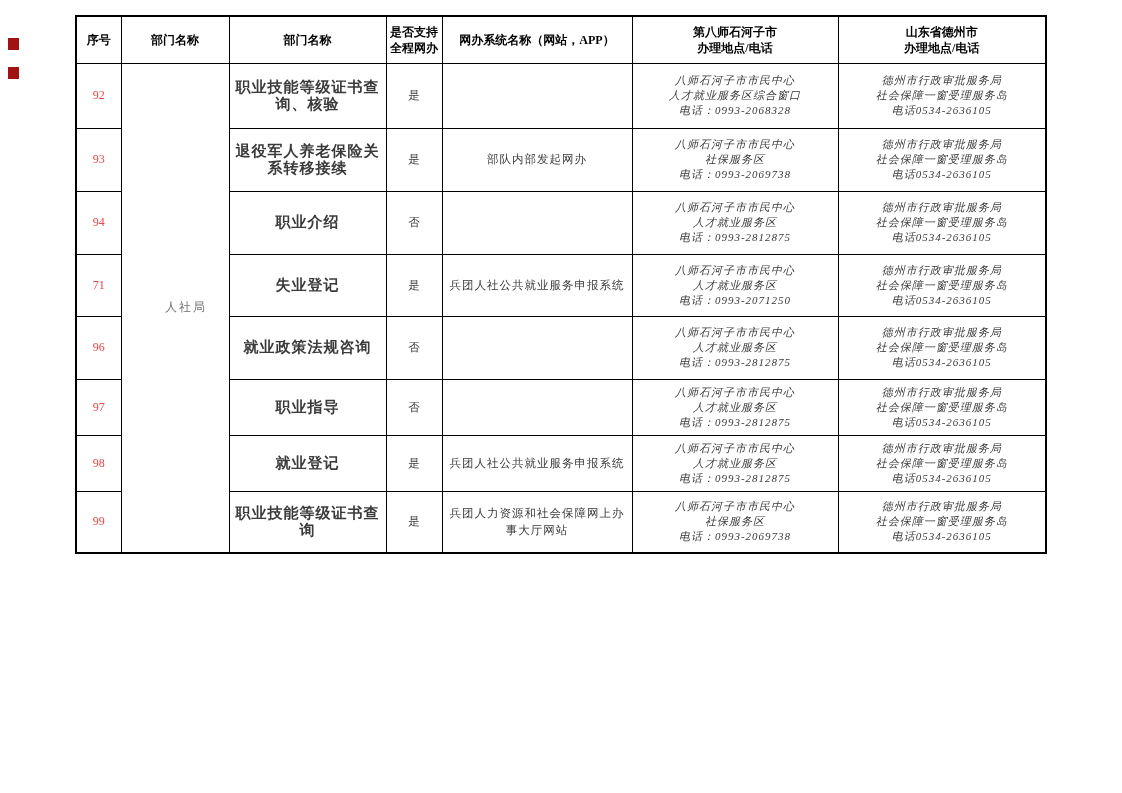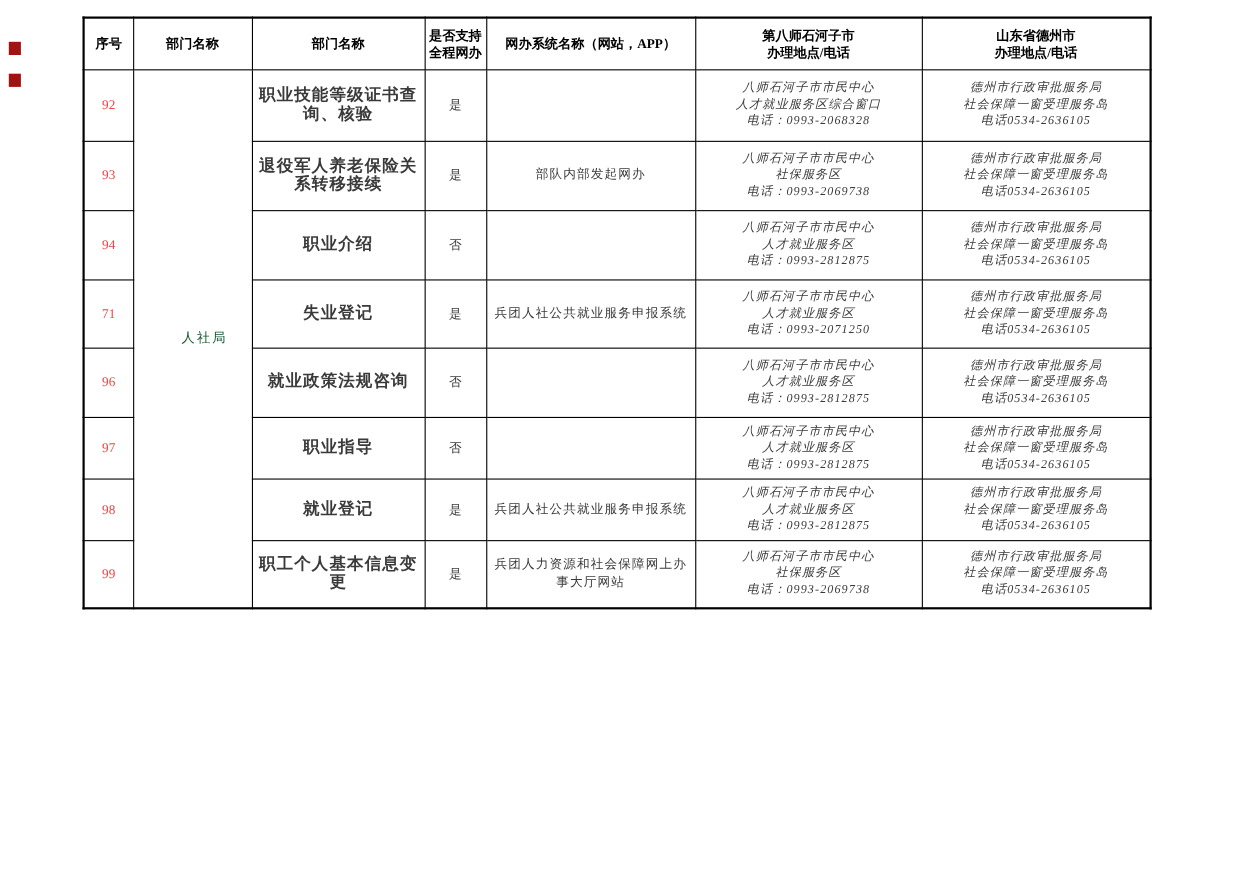--- a/index.html
+++ b/index.html
@@ -64,21 +64,21 @@
   .list-table tbody tr:nth-child(1) { height: 65px; }
   .list-table tbody tr:nth-child(2) { height: 63px; }
   .list-table tbody tr:nth-child(3) { height: 63px; }
   .list-table tbody tr:nth-child(4) { height: 62px; }
   .list-table tbody tr:nth-child(5) { height: 63px; }
   .list-table tbody tr:nth-child(6) { height: 56px; }
   .list-table tbody tr:nth-child(7) { height: 56px; }
   .list-table tbody tr:nth-child(8) { height: 62px; }
 
   td.cell-index { font-size: 12px; color: #ef4444; }
-  td.cell-department { font-size: 12px; letter-spacing: 2px; color: #14532d; padding-left: 25px; }
+  td.cell-department { font-size: 12px; letter-spacing: 2px; color: #737373; padding-left: 25px; }
   td.cell-item { font-size: 15px; letter-spacing: 1px; line-height: 17px; font-weight: bold; }
   td.cell-online { font-size: 11.5px; }
   td.cell-system { font-size: 11.5px; letter-spacing: 1px; line-height: 17px; }
   td.cell-loc {
     font-size: 11px;
     letter-spacing: 1px;
     line-height: 15px;
     white-space: pre-line;
     font-style: italic;
   }
@@ -197,21 +197,21 @@
         <td class="cell-system">兵团人社公共就业服务申报系统</td>
         <td class="cell-loc col-b-shihezi">八师石河子市市民中心
 人才就业服务区
 电话：0993-2812875</td>
         <td class="cell-loc">德州市行政审批服务局
 社会保障一窗受理服务岛
 电话0534-2636105</td>
       </tr>
       <tr>
         <td class="cell-index">99</td>
-        <td class="cell-item col-b-item">职工个人基本信息变更</td>
+        <td class="cell-item col-b-item">职业技能等级证书查询</td>
         <td class="cell-online col-b-online">是</td>
         <td class="cell-system">兵团人力资源和社会保障网上办事大厅网站</td>
         <td class="cell-loc col-b-shihezi">八师石河子市市民中心
 社保服务区
 电话：0993-2069738</td>
         <td class="cell-loc">德州市行政审批服务局
 社会保障一窗受理服务岛
 电话0534-2636105</td>
       </tr>
     </tbody>

